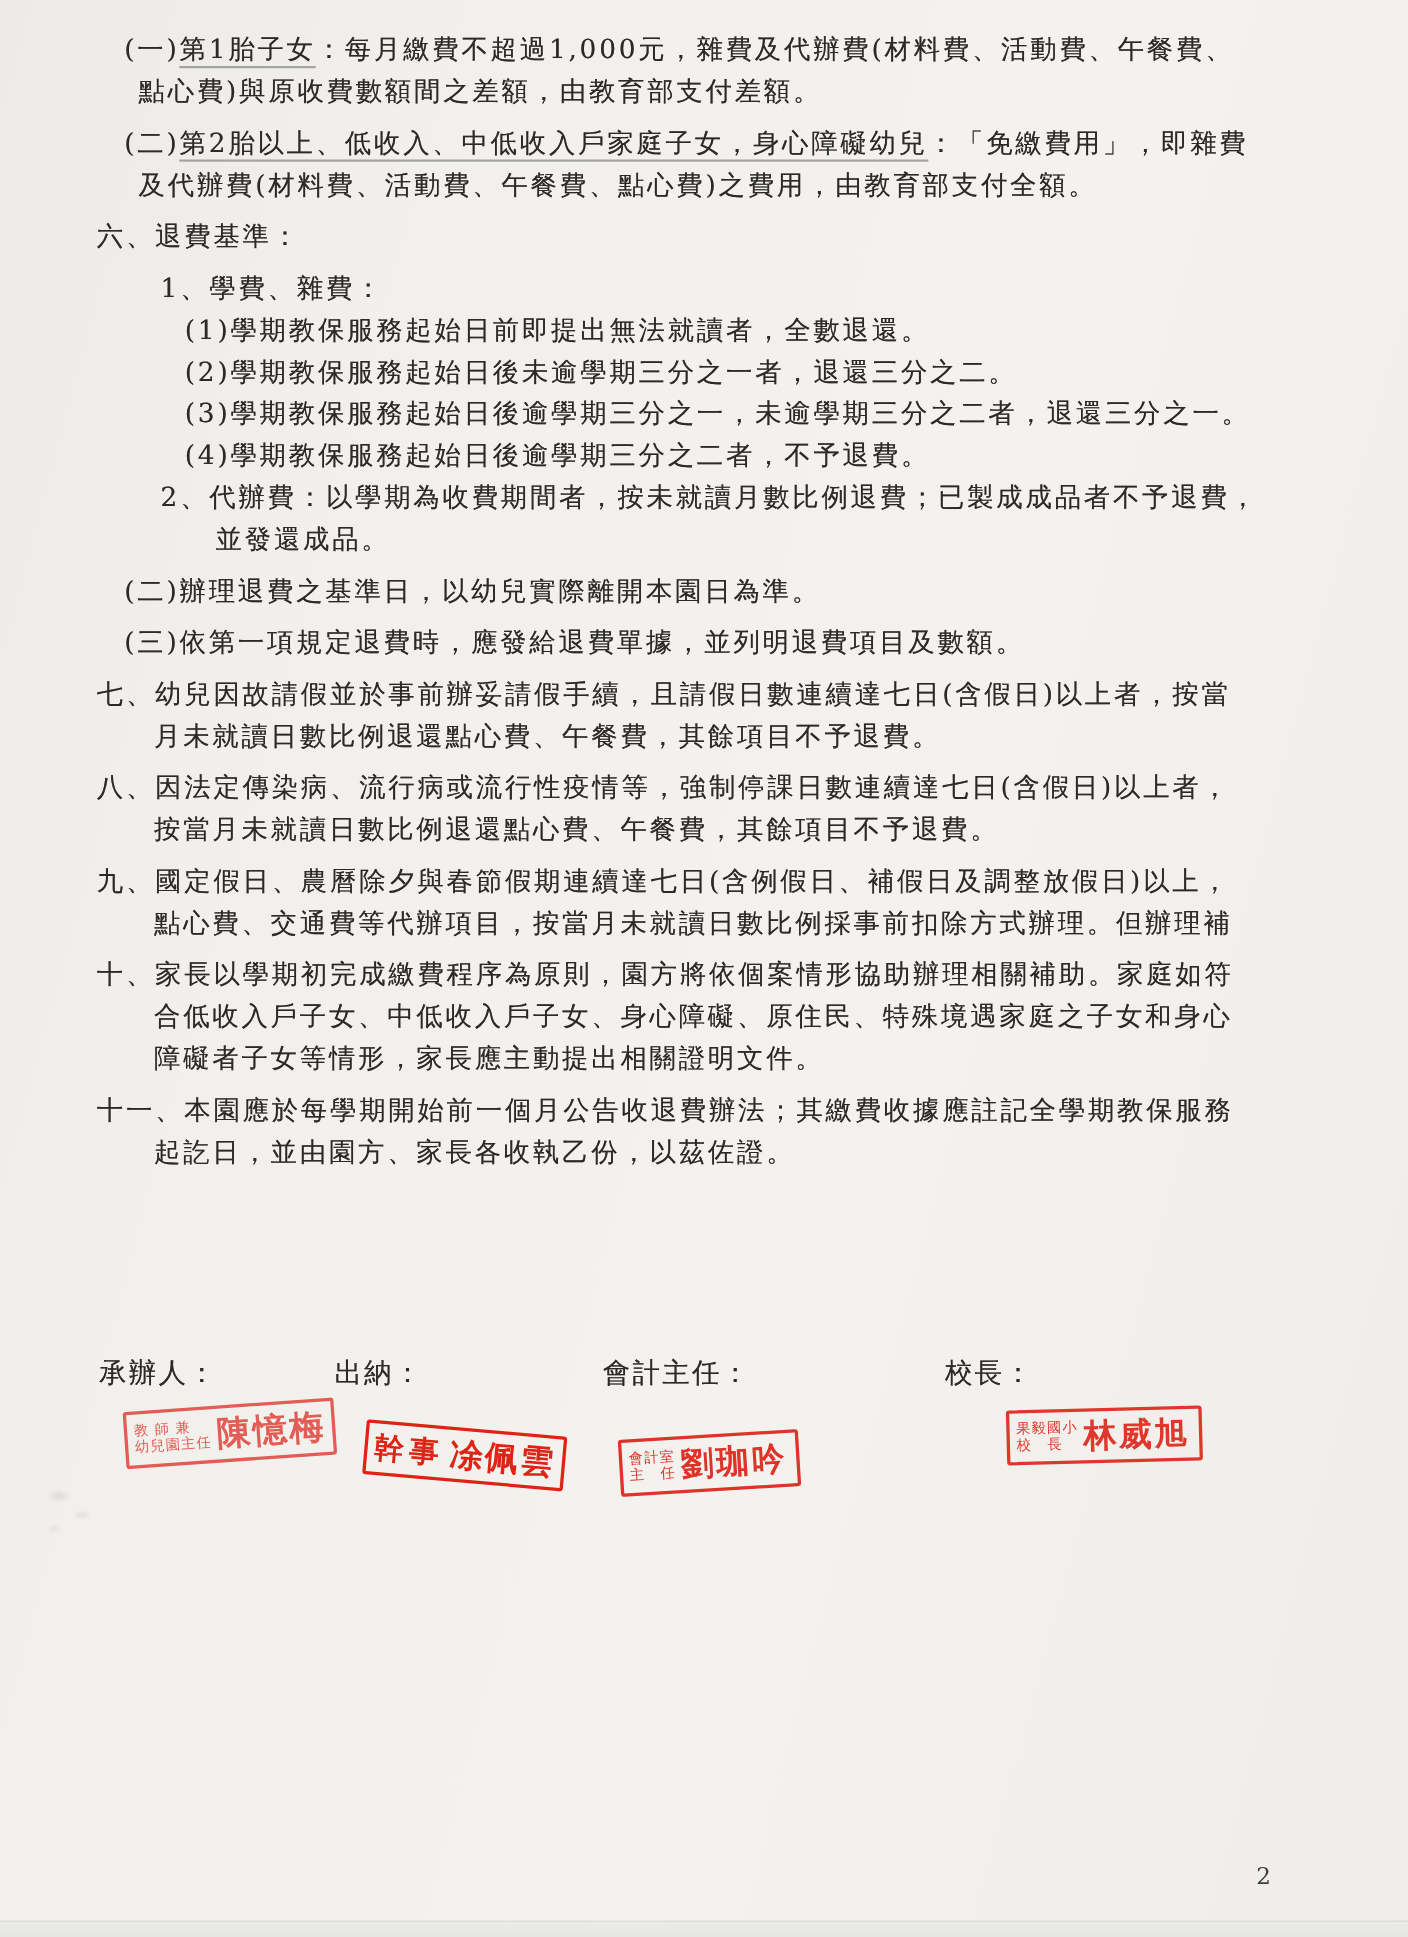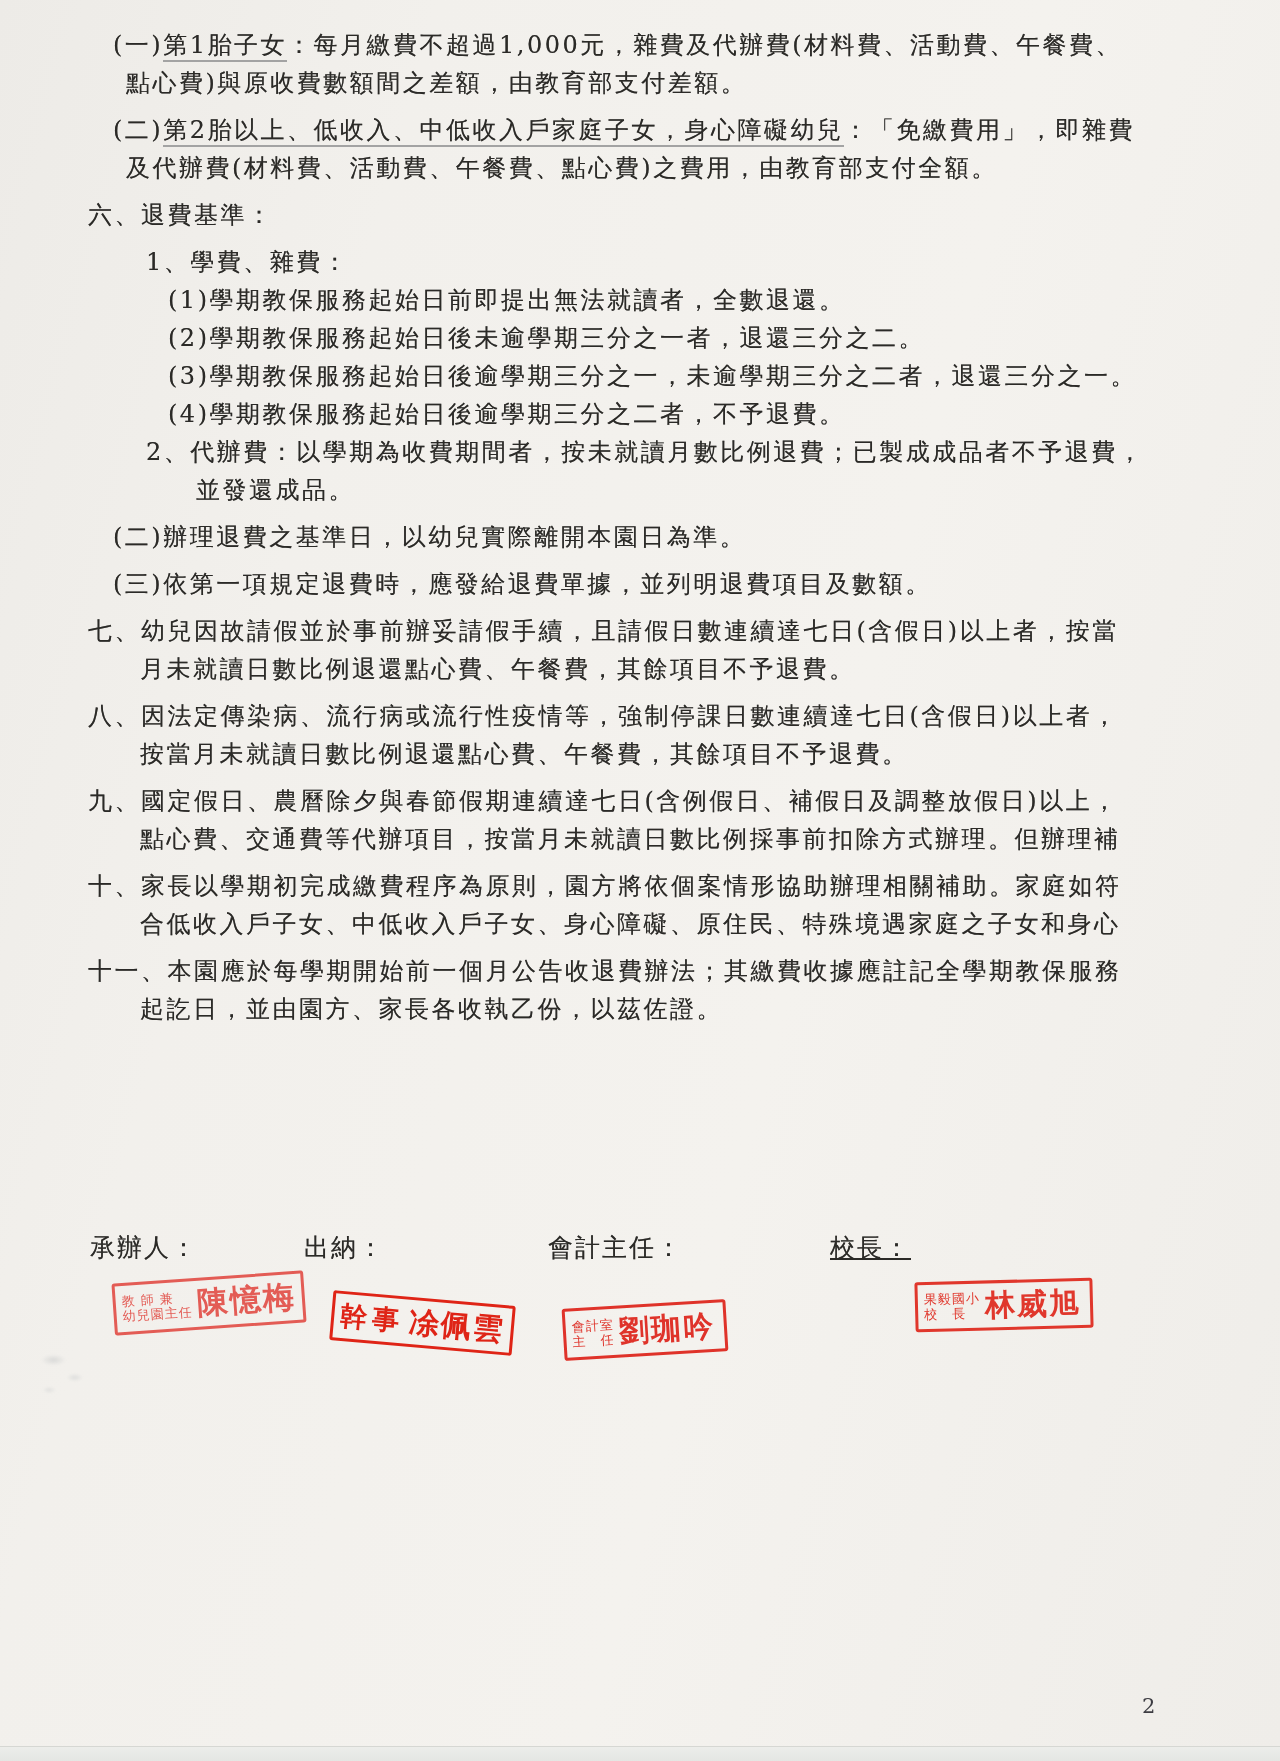--- a/index.html
+++ b/index.html
@@ -23,21 +23,21 @@
   .L5{margin-left:168px;}
   .L6{margin-left:196px;}
   .L7{margin-left:140px;}
   .u{border-bottom:2px solid #a3a3a3;padding-bottom:1px;}
   
   .sig-label{position:absolute;font-size:25px;letter-spacing:2px;top:1233px;line-height:30px;
              text-shadow:0 0 0.6px rgba(40,40,40,.55);}
   .sig-label.n0{left:90px;}
   .sig-label.n1{left:304px;}
   .sig-label.n2{left:548px;}
-  .sig-label.n3{left:830px;text-decoration:underline;}
+  .sig-label.n3{left:859px;}
   
   .stamp{position:absolute;display:flex;align-items:center;box-sizing:border-box;
          border:3px solid currentColor;border-radius:3px;padding:2px 6px;gap:5px;
          background:rgba(255,255,255,0.02);}
   .stamp .title{display:flex;flex-direction:column;justify-content:center;
                 font-size:13px;line-height:15px;letter-spacing:1px;white-space:nowrap;}
   .stamp .title .tl1{letter-spacing:6px;}
   .stamp .name{font-size:31px;letter-spacing:2px;white-space:nowrap;font-weight:bold;}
   .stamp.s1{left:113px;top:1277px;min-width:158px;height:52px;transform:rotate(-4deg);color:#e25049;opacity:.92;}
   .stamp.s2{left:331px;top:1298px;min-width:150px;height:50px;transform:rotate(5deg);color:#df2416;}
@@ -98,20 +98,21 @@
         <div class="line L0"><span>八、因法定傳染病、流行病或流行性疫情等，強制停課日數連續達七日(含假日)以上者，</span></div>
         <div class="line L7"><span>按當月未就讀日數比例退還點心費、午餐費，其餘項目不予退費。</span></div>
       </div>
       <div class="para">
         <div class="line L0"><span>九、國定假日、農曆除夕與春節假期連續達七日(含例假日、補假日及調整放假日)以上，</span></div>
         <div class="line L7"><span>點心費、交通費等代辦項目，按當月未就讀日數比例採事前扣除方式辦理。但辦理補</span></div>
       </div>
       <div class="para">
         <div class="line L0"><span>十、家長以學期初完成繳費程序為原則，園方將依個案情形協助辦理相關補助。家庭如符</span></div>
         <div class="line L7"><span>合低收入戶子女、中低收入戶子女、身心障礙、原住民、特殊境遇家庭之子女和身心</span></div>
+        <div class="line L7"><span>障礙者子女等情形，家長應主動提出相關證明文件。</span></div>
       </div>
       <div class="para">
         <div class="line L0"><span>十一、本園應於每學期開始前一個月公告收退費辦法；其繳費收據應註記全學期教保服務</span></div>
         <div class="line L7"><span>起訖日，並由園方、家長各收執乙份，以茲佐證。</span></div>
       </div>
     </div>
 
   <span class="sig-label n0">承辦人：</span>
   <span class="sig-label n1">出納：</span>
   <span class="sig-label n2">會計主任：</span>

